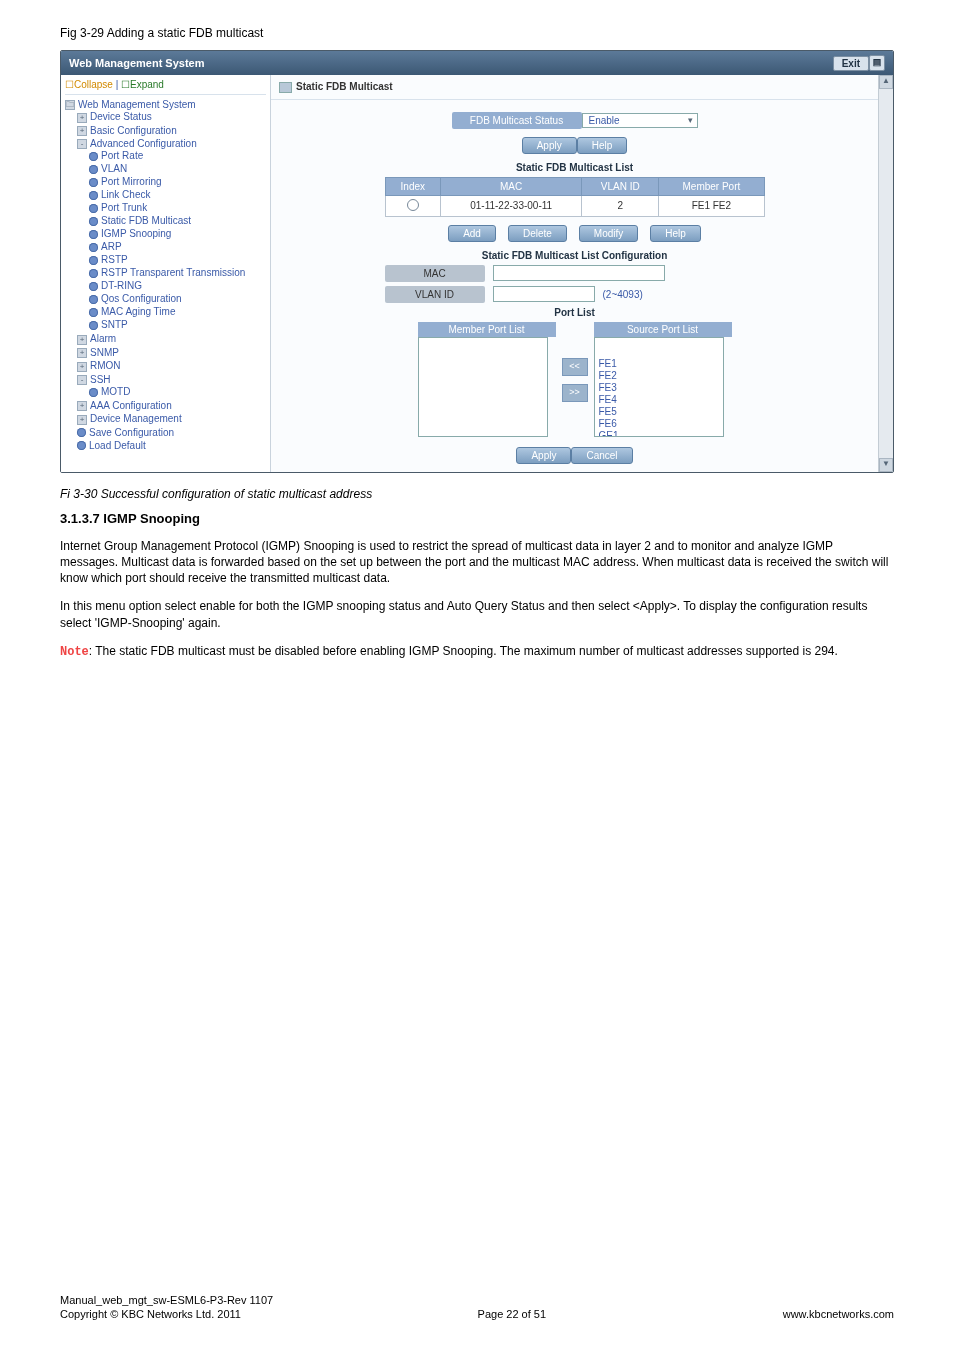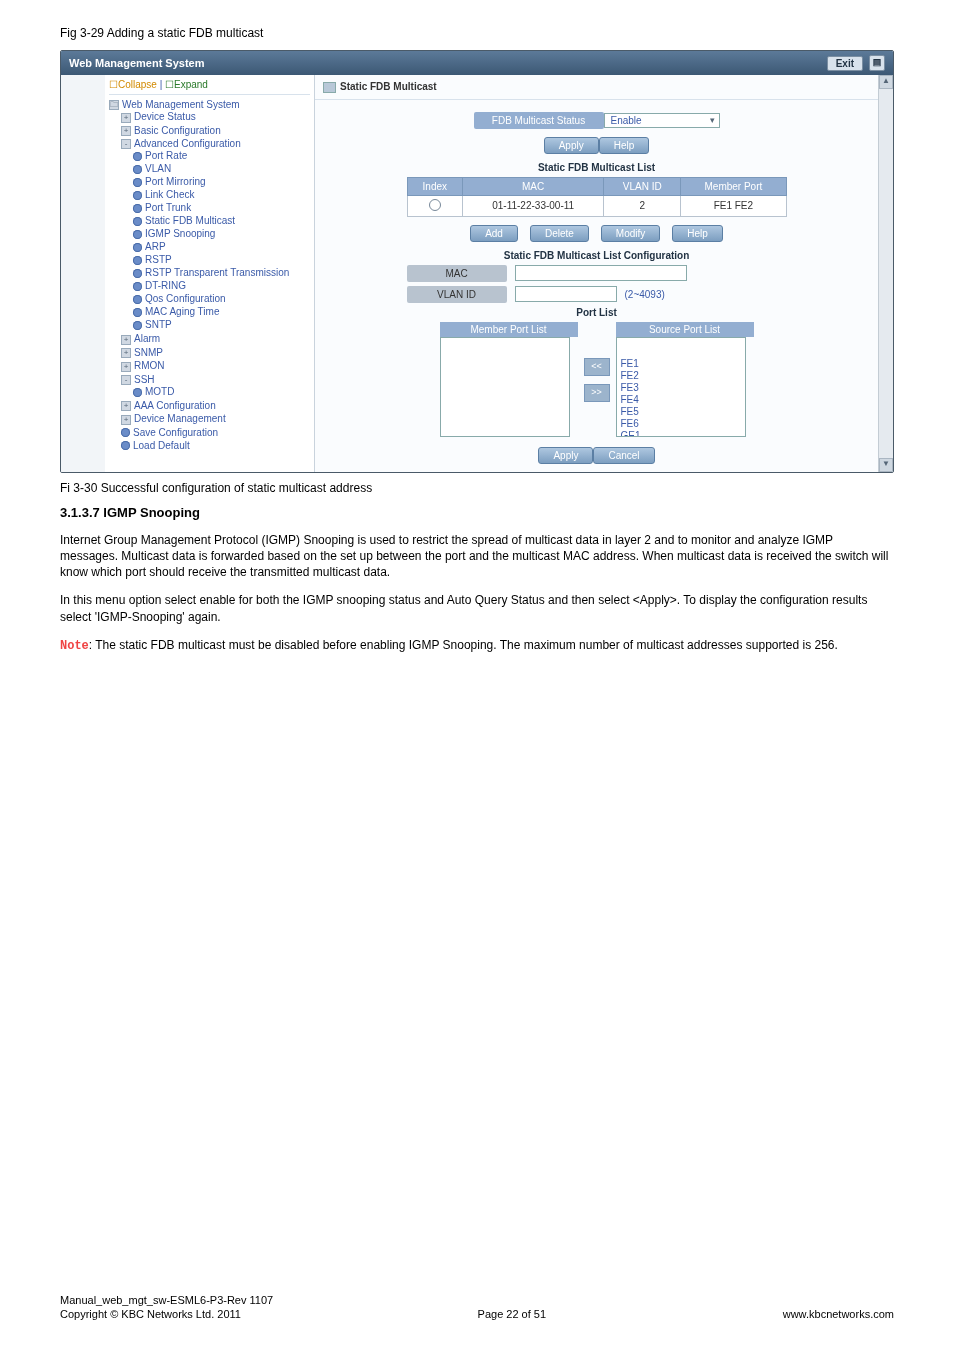--- a/index.html
+++ b/index.html
@@ -51,21 +51,21 @@
   .titlebar {
     background: linear-gradient(#5c7a99, #3c5874);
     color: #fff;
     font-size: 11px;
     font-weight: bold;
     padding: 4px 8px;
     display: flex;
     justify-content: space-between;
     align-items: center;
   }
-  .exit-group { display: flex; gap: 6px; align-items: center; justify-content: flex-end; }
+  .exit-group { display: flex; align-items: center; justify-content: flex-end; }
   .exit-btn {
     background: #d8e2ec;
     color: #234;
     font-size: 10px;
     padding: 1px 8px;
     border: 1px solid #7a8ea2;
     border-radius: 2px;
   }
   .sq-btn {
     width: 14px; height: 14px;
@@ -83,21 +83,20 @@
     min-height: 380px;
   }
   .tree-col {
     width: 210px;
     background: #fff;
     border-right: 1px solid #c9d3dd;
     font-size: 10px;
     color: #3a5aa8;
     padding: 4px 4px 8px 4px;
     box-sizing: border-box;
-    margin-left: 44px;
   }
   .collapse-bar {
     font-size: 10px;
     padding-bottom: 4px;
     border-bottom: 1px solid #d8e2ec;
     margin-bottom: 3px;
   }
   .collapse-bar .c1 { color: #d28a00; }
   .collapse-bar .c2 { color: #2a7a2a; }
   .tree ul { list-style: none; margin: 0; padding-left: 12px; }
@@ -466,27 +465,27 @@
         </div>
       </div>
 
       <div class="scroll-gutter">
         <div class="up">▲</div>
         <div class="down">▼</div>
       </div>
     </div>
   </div>
 
-  <div class="fig-caption" style="margin-top:8px;">Fi 3-30 Successful configuration of static multicast address</div>
+  <div class="fig-caption" style="margin-top:14px;font-style:italic;">Fi 3-30 Successful configuration of static multicast address</div>
 
   <div class="sec-head">3.1.3.7 IGMP Snooping</div>
   <div class="body-text">Internet Group Management Protocol (IGMP) Snooping is used to restrict the spread of multicast data in layer 2 and to monitor and analyze IGMP messages. Multicast data is forwarded based on the set up between the port and the multicast MAC address. When multicast data is received the switch will know which port should receive the transmitted multicast data.</div>
   <div class="body-text">In this menu option select enable for both the IGMP snooping status and Auto Query Status and then select &lt;Apply&gt;. To display the configuration results select 'IGMP-Snooping' again.</div>
   <div class="body-text">
-    <span class="note-label">Note</span><span>: The static FDB multicast must be disabled before enabling IGMP Snooping. The maximum number of multicast addresses supported is 256.</span>
+    <span class="note-label">Note</span><span>: The static FDB multicast must be disabled before enabling IGMP Snooping. The maximum number of multicast addresses supported is 294.</span>
   </div>
 
   <div class="footer">
     <div class="footer-row1">Manual_web_mgt_sw-ESML6-P3-Rev 1107</div>
     <div class="footer-row2">
       <span>Copyright © KBC Networks Ltd. 2011</span>
       <span>Page 22 of 51</span>
       <span>www.kbcnetworks.com</span>
     </div>
   </div>

